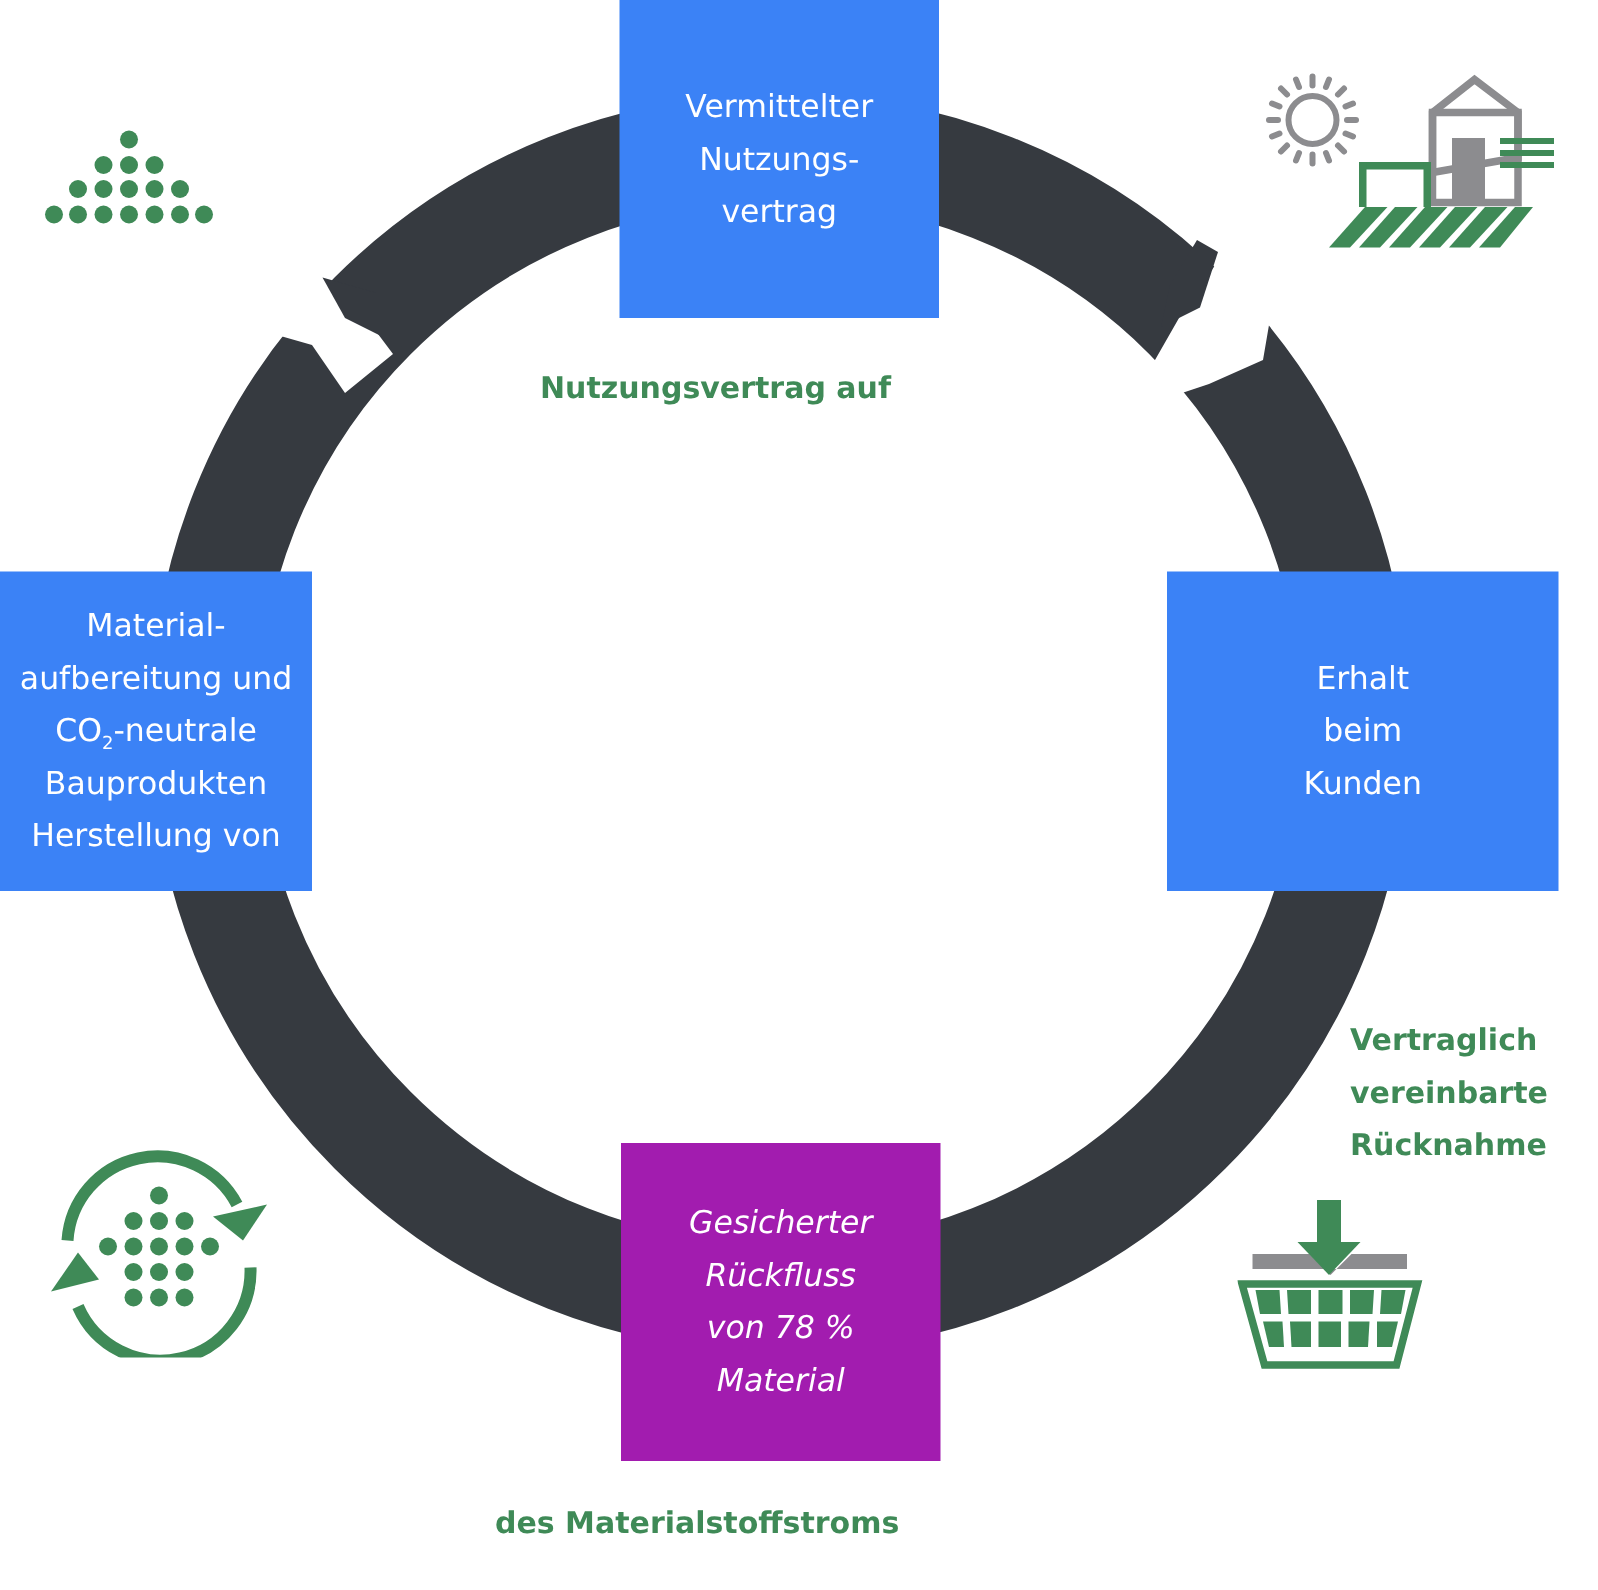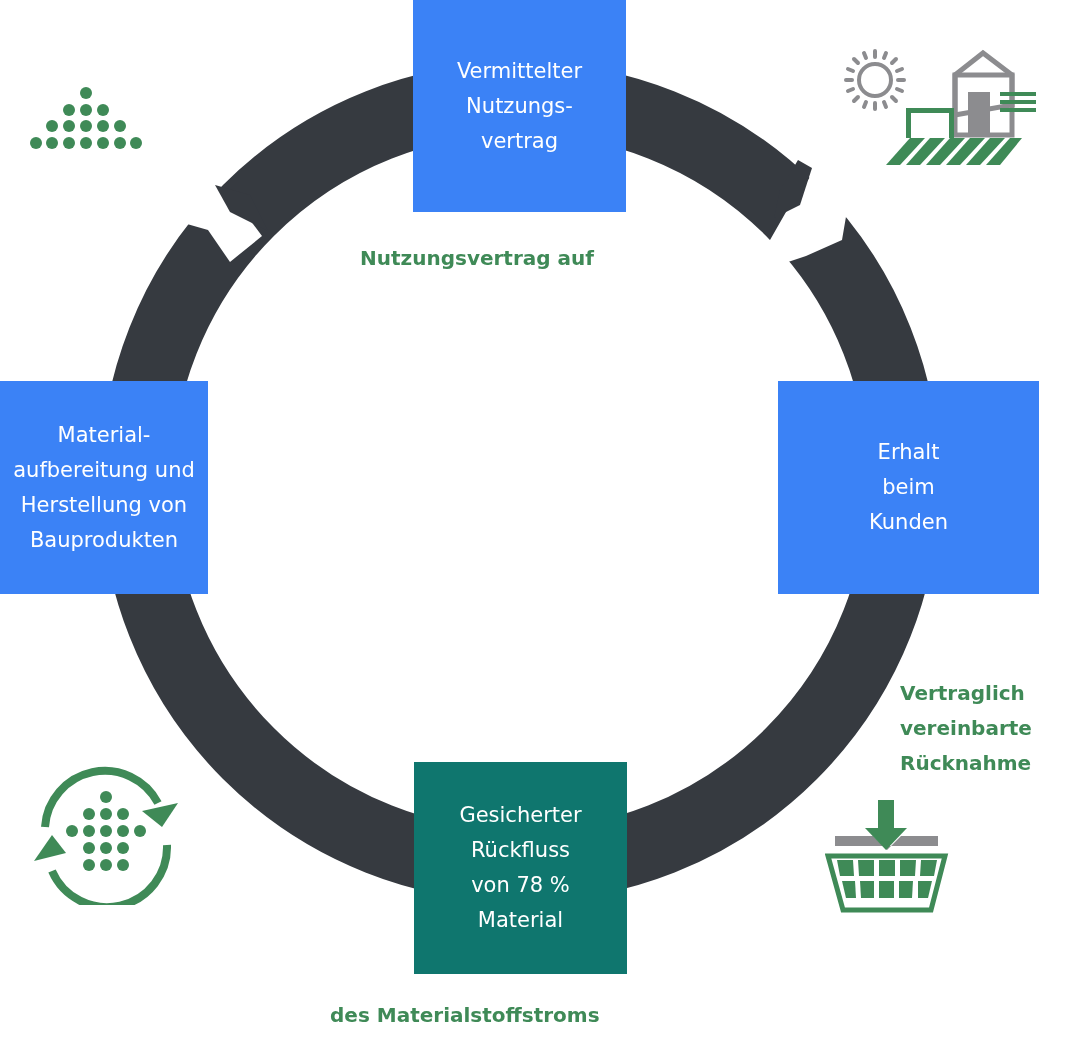--- a/index.html
+++ b/index.html
@@ -2,21 +2,21 @@
 <html><head>
 <meta charset="utf-8">
 <style>
   html, body { margin: 0; padding: 0; background: #ffffff; }
   body { width: 1065px; height: 1060px; position: relative; overflow: hidden;
          font-family: "DejaVu Sans", sans-serif; }
   #ring { position: absolute; left: 0; top: 0; width: 1065px; height: 1060px; }
   .box { position: absolute; display: flex; align-items: center; justify-content: center;
          text-align: center; color: #ffffff; font-size: 21px; line-height: 35px; font-weight: 500; }
   .box.dark { background: #3b82f6; }
-  .box.green { background: #0f766e; }
+  .box.green { background: #a21caf; font-style: italic; }
   .box span { display: block; }
   .label { position: absolute; color: #3f8a57; font-size: 20px; line-height: 35px; font-weight: bold; text-align: left; }
   .label span { display: block; }
   sub { font-size: 12px; line-height: 0; }
   sup { font-size: 11px; line-height: 0; }
   .icon { position: absolute; }
 </style>
 </head>
 <body>
 
@@ -56,22 +56,23 @@
     <span>Rückfluss</span>
     <span>von 78 %</span>
     <span>Material</span>
   </div>
 </div>
 
 <div class="box dark" style="left:0; top:381px; width:208px; height:213px;">
   <div>
     <span>Material-</span>
     <span>aufbereitung und</span>
+    <span><span style="display:inline">CO</span><sub>2</sub><span style="display:inline">-neutrale</span></span>
+    <span>Bauprodukten</span>
     <span>Herstellung von</span>
-    <span>Bauprodukten</span>
   </div>
 </div>
 
 <div class="label" style="left:360px; top:241px; width:330px;">
   <span>Nutzungsvertrag auf</span>
 </div>
 
 <div class="label" style="left:900px; top:676px; width:170px;">
   <span>Vertraglich</span>
   <span>vereinbarte</span>

